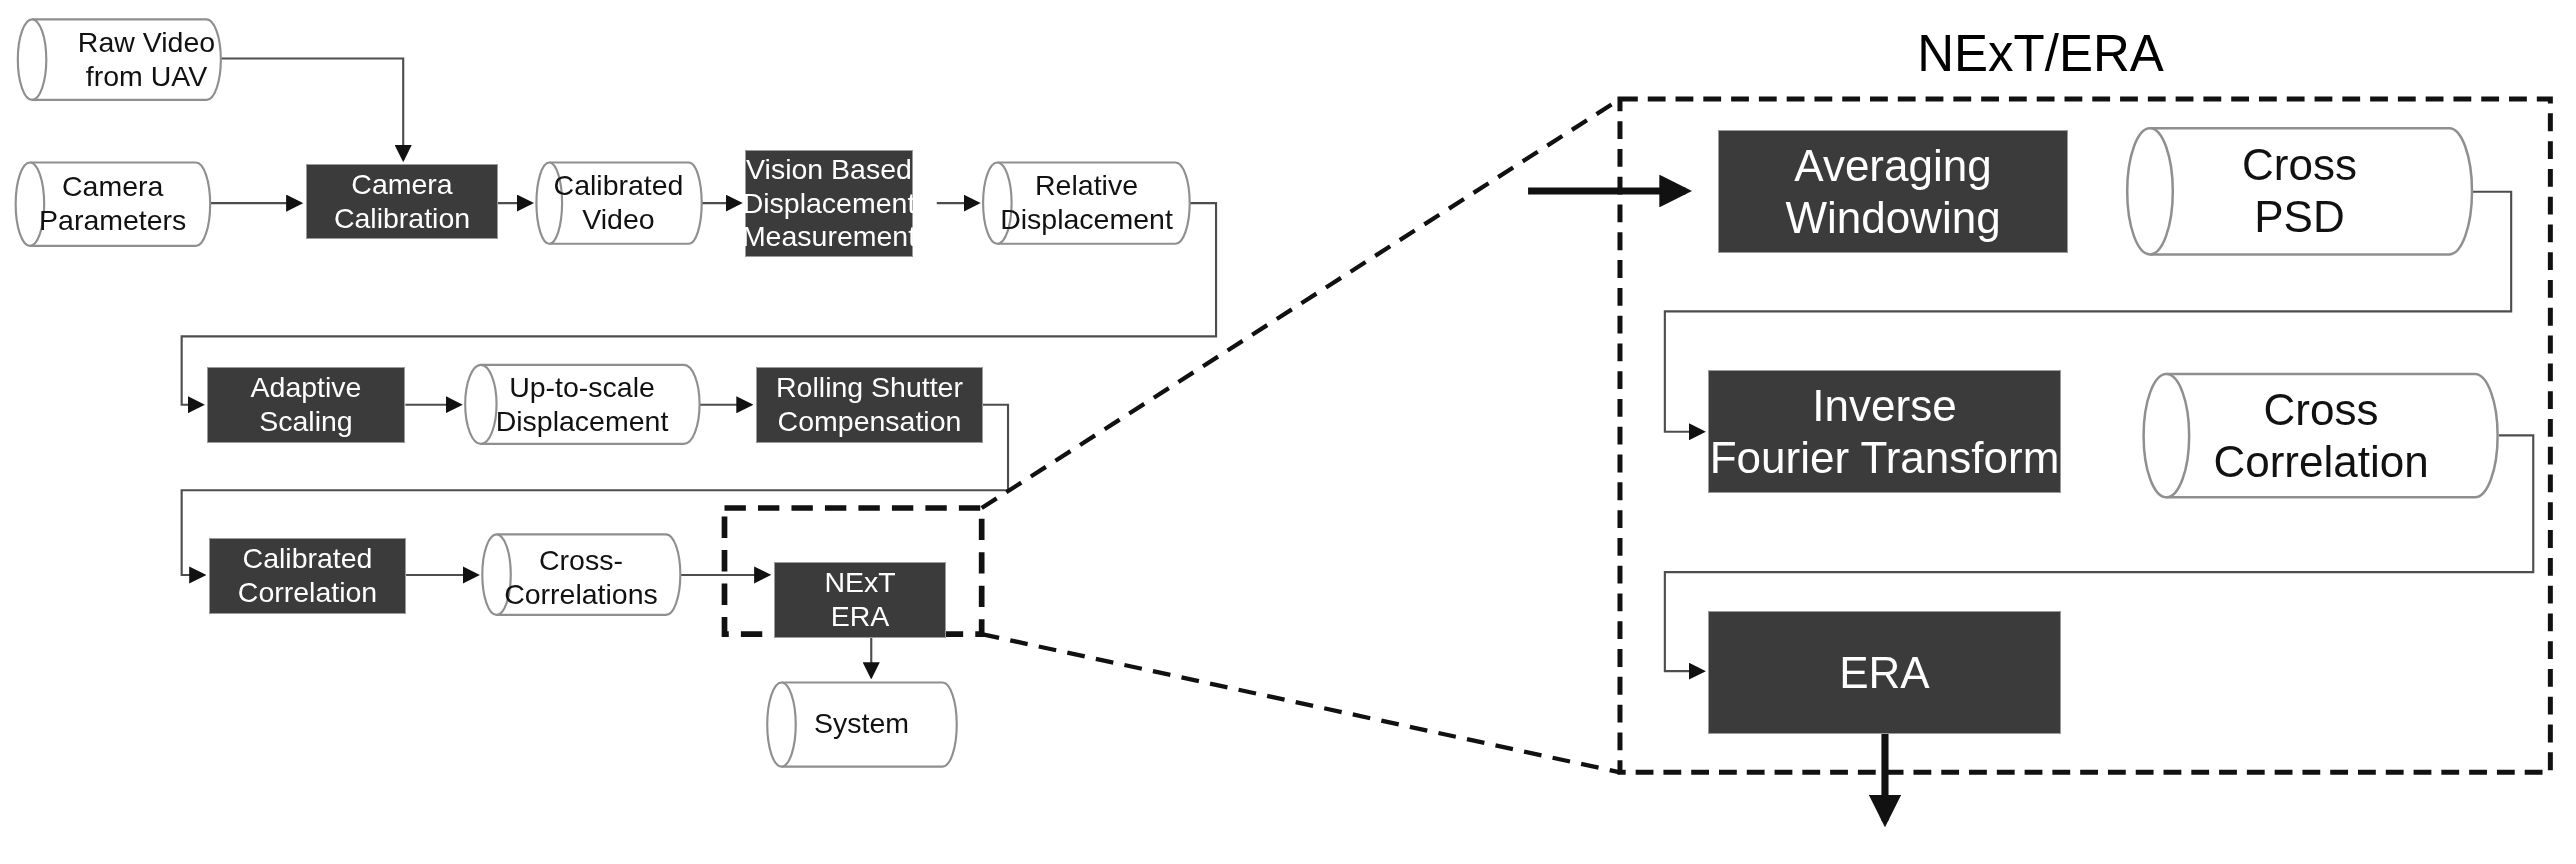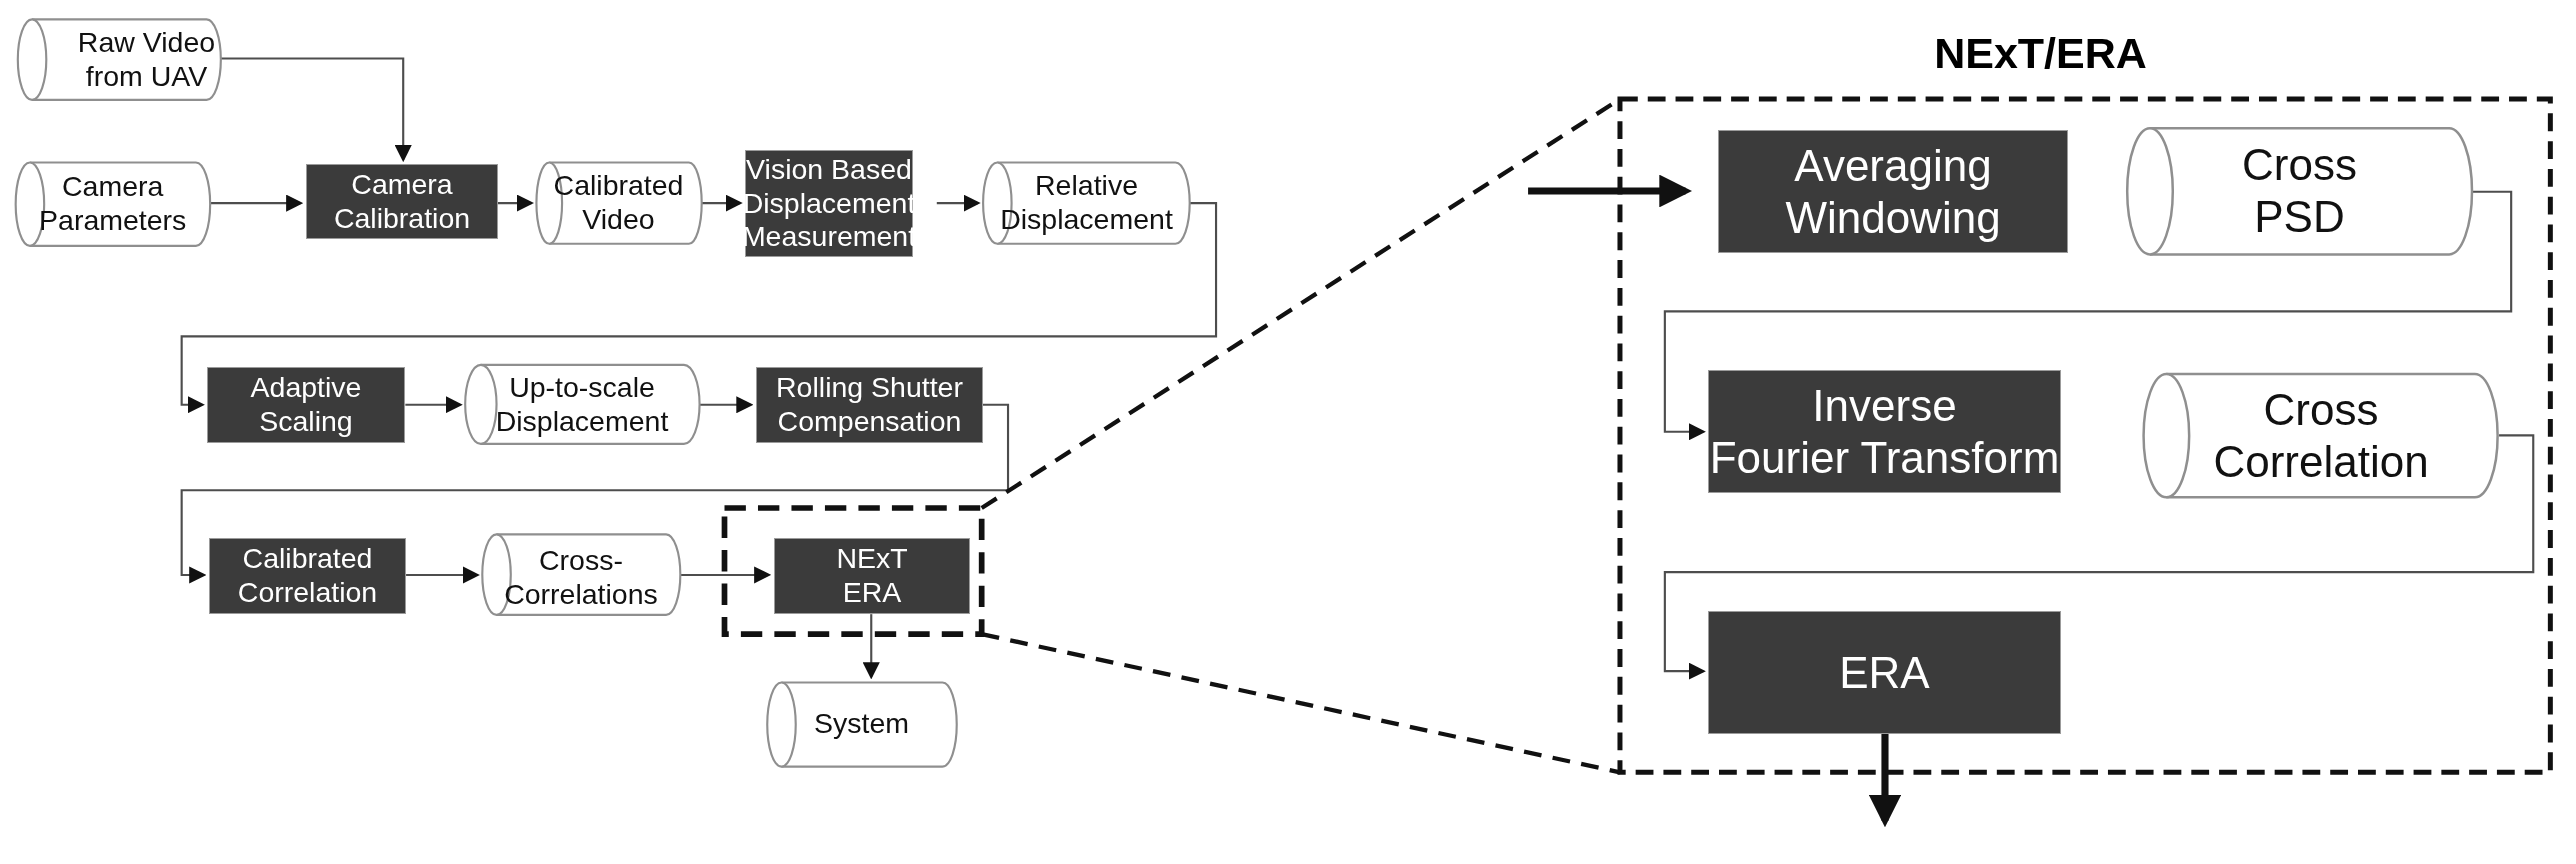--- a/index.html
+++ b/index.html
@@ -36,21 +36,21 @@
     white-space:pre-line;
     color:#111111;
     line-height:1.18;
   }
   .fs-l{font-size:28.5px;}
   .fs-r{font-size:44px;}
   #panel-title{
     position:absolute;
     left:1859px;top:26px;width:363px;height:54px;
     display:flex;align-items:center;justify-content:center;
-    font-size:43px;font-weight:bold;color:#000000;
+    font-size:51px;font-weight:normal;color:#000000;
   }
 </style>
 </head>
 <body>
 
 <div id="stage">
 
   <svg id="wires" viewBox="0 0 3616 1214" xmlns="http://www.w3.org/2000/svg">
     <defs>
       <marker id="ah" viewBox="0 0 10 10" refX="8.5" refY="5" markerWidth="8" markerHeight="8" orient="auto">
@@ -136,21 +136,21 @@
 Calibration</div>
   <div class="node proc fs-l" style="left:745px;top:150px;width:168px;height:107px;text-align:center;">Vision Based
 Displacement
 Measurement</div>
   <div class="node proc fs-l" style="left:756px;top:367px;width:227px;height:76px;">Rolling Shutter
 Compensation</div>
   <div class="node proc fs-l" style="left:207px;top:367px;width:198px;height:76px;">Adaptive
 Scaling</div>
   <div class="node proc fs-l" style="left:209px;top:538px;width:197px;height:76px;">Calibrated
 Correlation</div>
-  <div class="node proc fs-l" style="left:774px;top:538px;width:196px;height:76px;">NExT
+  <div class="node proc fs-l" style="left:774px;top:562px;width:172px;height:76px;">NExT
 ERA</div>
   <div class="node proc fs-r" style="left:1718px;top:130px;width:350px;height:123px;">Averaging
 Windowing</div>
   <div class="node proc fs-r" style="left:1708px;top:370px;width:353px;height:123px;">Inverse
 Fourier Transform</div>
   <div class="node proc fs-r" style="left:1708px;top:611px;width:353px;height:123px;">ERA</div>
 
   <div class="cyl-label fs-l" style="left:18px;top:19px;width:203px;height:81px;padding-left:27px;">Raw Video
 from UAV</div>
   <div class="cyl-label fs-l" style="left:15.7px;top:162px;width:194px;height:83px;">Camera

